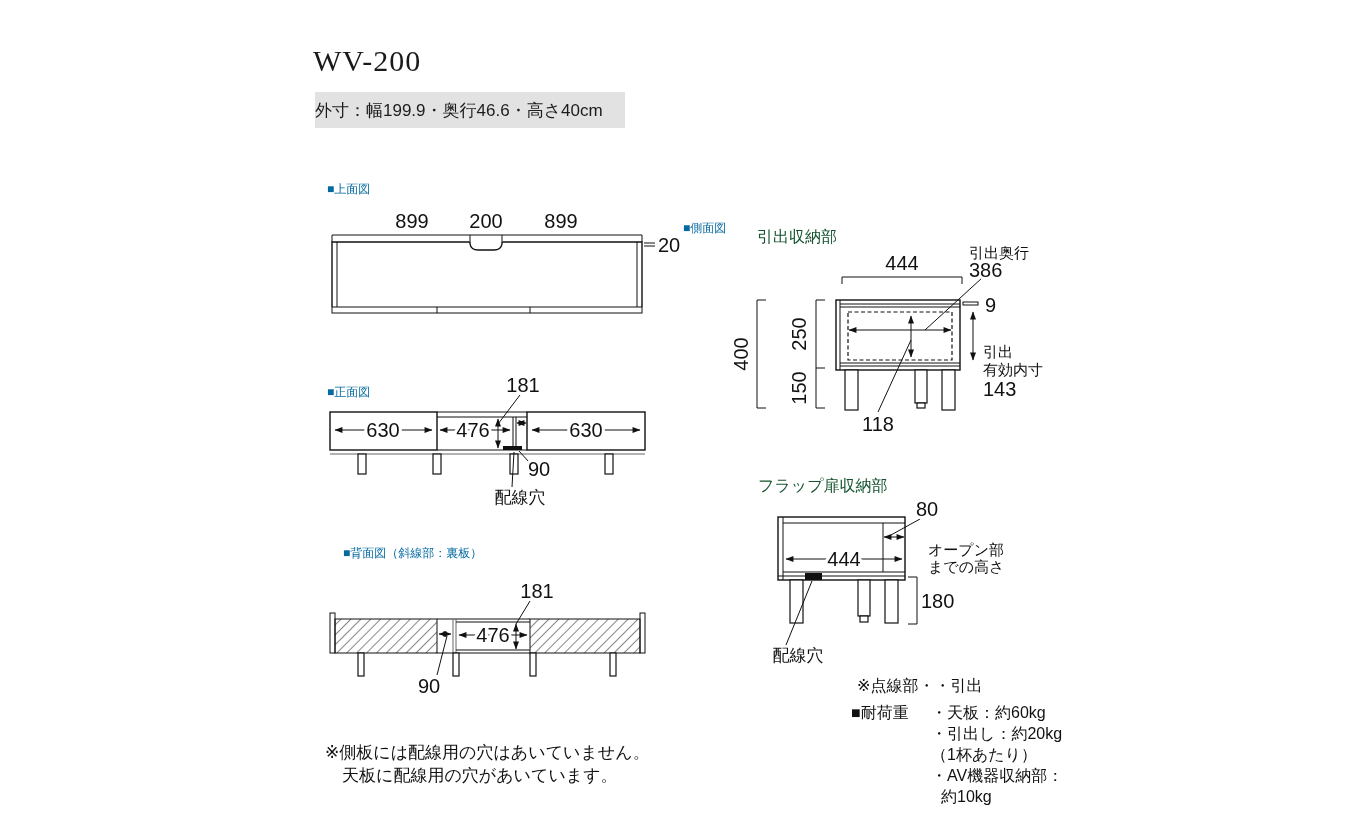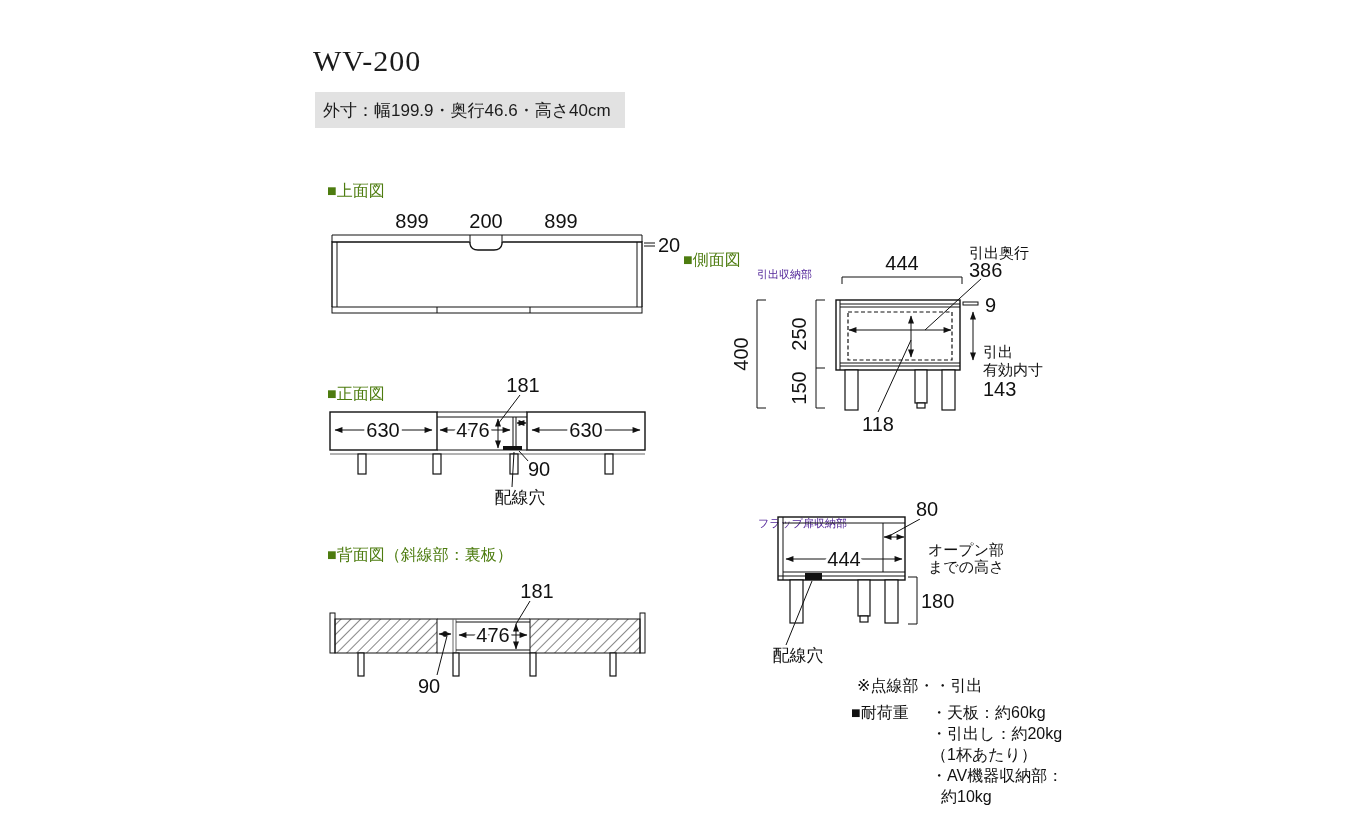--- a/index.html
+++ b/index.html
@@ -4,23 +4,23 @@
 <style>
   * { margin:0; padding:0; box-sizing:border-box; }
   body { background:#fff; }
   #canvas {
     position:relative; width:1360px; height:840px; background:#ffffff;
     font-family:"Liberation Sans","DejaVu Sans",sans-serif; color:#111; overflow:hidden;
   }
   .abs { position:absolute; }
   .title { font-family:"Liberation Serif","DejaVu Serif",serif; font-size:30px; letter-spacing:1px; color:#1a1a1a; }
   .spec  { width:310px; height:36px; background:#e2e2e2; font-size:17px; color:#1c1c1c;
-           display:flex; align-items:center; padding-left:8px; }
-  .hdr   { font-size:16px; color:#4d7c0f; }
-  .hdr-s { font-size:11px; color:#4c1d95;margin-top:40px; }
+           display:flex; align-items:center; }
+  .hdr   { font-size:12px; color:#0369a1; }
+  .hdr-s { font-size:16px; color:#14532d; }
   .note16 { font-size:16px; color:#111; line-height:21px; }
   .note17 { font-size:17px; color:#111; line-height:23px; }
   .indent17 { margin-left:17px; }
   .indent10 { margin-left:10px; }
   svg { overflow:visible; }
   svg text { font-family:"Liberation Sans","DejaVu Sans",sans-serif; fill:#111; }
   .dim  { font-size:20px; paint-order:stroke; stroke:#fff; stroke-width:6px; stroke-linejoin:round; }
   .jl   { font-size:15px; paint-order:stroke; stroke:#fff; stroke-width:5px; stroke-linejoin:round; }
   .jl17 { font-size:17px; paint-order:stroke; stroke:#fff; stroke-width:5px; stroke-linejoin:round; }
   .ln   { stroke:#111; stroke-width:1.4; fill:none; }
@@ -45,24 +45,24 @@
       </pattern>
     </defs>
   </svg>
 
   <div class="abs title" style="left:313px; top:44px;">WV-200</div>
   <div class="abs spec" style="left:315px; top:92px;">
     <span>外寸：幅199.9・奥行46.6・高さ40cm</span>
   </div>
 
   <div class="abs hdr" style="left:327px; top:181px;">■上面図</div>
-  <div class="abs hdr" style="left:683px; top:220px;margin-top:30px;">■側面図</div>
+  <div class="abs hdr" style="left:683px; top:220px;">■側面図</div>
   <div class="abs hdr-s" style="left:757px; top:227px;">引出収納部</div>
   <div class="abs hdr" style="left:327px; top:356px;margin-top:28px;">■正面図</div>
-  <div class="abs hdr" style="left:327px; top:545px;">■背面図（斜線部：裏板）</div>
+  <div class="abs hdr" style="left:343px; top:545px;">■背面図（斜線部：裏板）</div>
   <div class="abs hdr-s" style="left:758px; top:476px;">フラップ扉収納部</div>
 
   <svg class="abs" style="left:325px; top:203px;" width="360" height="120" viewBox="0 0 360 120">
     <g>
       <line class="ln thin" x1="7" y1="32" x2="317" y2="32"></line>
       <line class="ln thin" x1="7" y1="32" x2="7" y2="39"></line>
       <line class="ln thin" x1="317" y1="32" x2="317" y2="39"></line>
       <line class="ln thin" x1="145" y1="32" x2="145" y2="38"></line>
       <line class="ln thin" x1="177" y1="32" x2="177" y2="38"></line>
       <text class="dim" x="87" y="25" text-anchor="middle">899</text>
@@ -249,15 +249,17 @@
   <div class="abs note16" style="left:851px; top:702px;">■耐荷重</div>
   <div class="abs note16" style="left:931px; top:702px;">
     <div>・天板：約60kg</div>
     <div>・引出し：約20kg</div>
     <div>（1杯あたり）</div>
     <div>・AV機器収納部：</div>
     <div class="indent10">約10kg</div>
   </div>
 
   <div class="abs note17" style="left:325px; top:741px;">
+    <div>※側板には配線用の穴はあいていません。</div>
+    <div class="indent17">天板に配線用の穴があいています。</div>
   </div>
 
 </div>
 
 </body></html>

